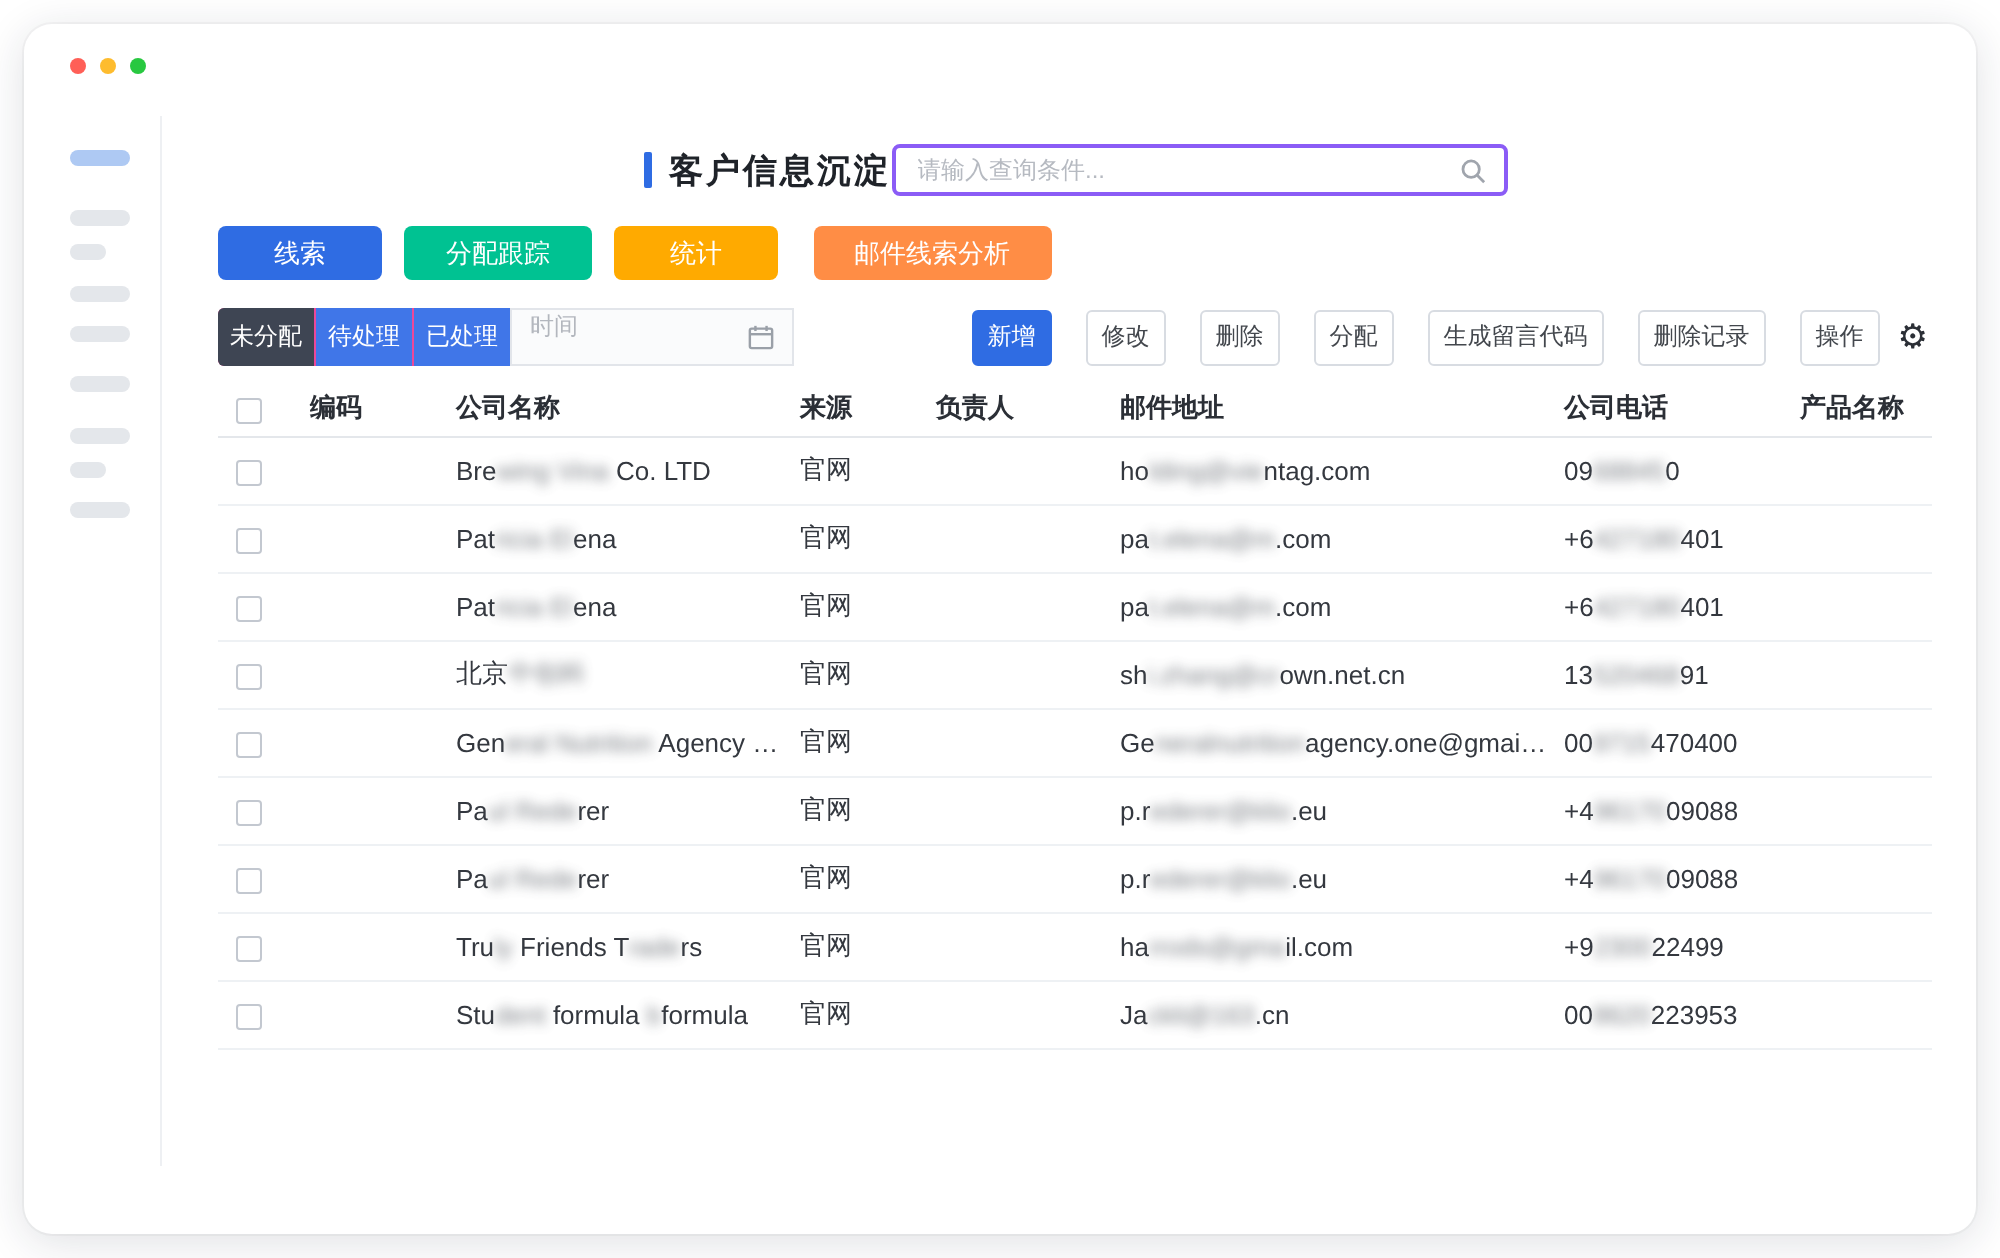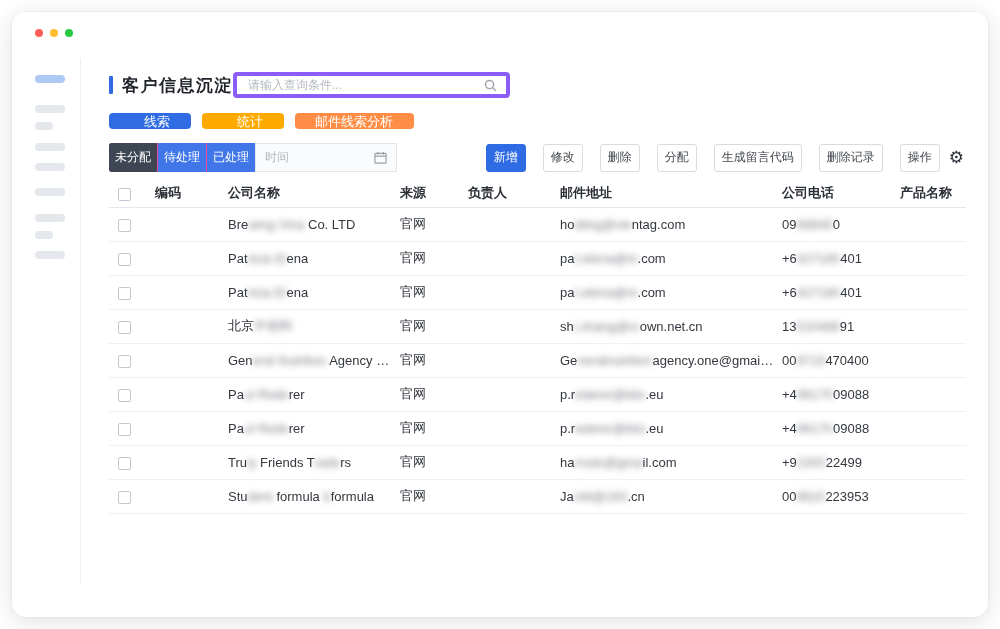--- a/index.html
+++ b/index.html
@@ -21,44 +21,44 @@
   .dot { width:8px; height:8px; border-radius:50%; display:inline-block; cursor:pointer; }
 
   
   .sidebar { position:absolute; left:23px; top:63px; width:48px; }
   .sbar { height:8px; border-radius:4px; background:#e4e7eb; cursor:pointer; }
   .sbar.accent { background:#aec9f3; }
   .vline { position:absolute; left:68px; top:46px; bottom:34px; width:1px; background:#eef0f3; }
 
   
   .main { position:absolute; left:97px; top:58px; right:22px; }
-  .header-row { display:flex; justify-content:flex-start; align-items:center; height:30px; }
+  .header-row { display:flex; justify-content:center; align-items:center; height:30px; }
   .page-title { display:flex; align-items:center; gap:9px; }
   .accent-bar { width:4px; height:18px; background:#2f6ce3; border-radius:1px; }
   h1.title { font-size:17px; font-weight:bold; color:#1f2329; margin:0; letter-spacing:1.5px; }
 
-  .search-box { width:277px; height:26px; border:4px solid #8b5cf6; border-radius:4px;
+  .search-box { width:308px; height:26px; border:2px solid #8b5cf6; border-radius:4px;
     display:flex; align-items:center; padding:0 9px; background:#fff; }
   .search-box input { border:0; outline:0; flex:1; font-size:12px; color:#333; background:transparent;
     font-family:inherit; }
   .search-box input::placeholder { color:#b6bac1; }
   .search-icon { color:#a0a5ad; display:flex; align-items:center; }
 
   .nav-row { margin-top:13px; display:flex; gap:11px; }
-  .nav-btn { height:16px; min-width:82px; padding:0 21px; border:0; border-radius:4px;
-    color:#fff; font-size:13px; cursor:pointer; font-family:inherit; white-space:nowrap;text-align:right; }
+  .nav-btn { height:27px; min-width:82px; padding:0 21px; border:0; border-radius:4px;
+    color:#fff; font-size:13px; cursor:pointer; font-family:inherit; white-space:nowrap; }
   .nav-row .nav-btn:nth-child(4) { margin-left:7px; }
 
   .toolbar { margin-top:14px; display:flex; justify-content:space-between; align-items:center; height:29px; }
   .left-group { display:flex; align-items:stretch; }
   .tabs { display:flex; gap:1px; background:#ec4899; border-radius:3px 0 0 3px; overflow:hidden; }
   .tab { height:29px; line-height:29px; padding:0 6px; font-size:12px; color:#fff; cursor:pointer;
     min-width:48px; text-align:center; white-space:nowrap; }
   .date-input { width:142px; height:29px; border:1px solid #e2e5ea; background:#fafbfc;
-    display:flex; align-items:center; justify-content:space-between; padding:0 9px; cursor:pointer; }
+    display:flex; justify-content:space-between; padding:0 9px; cursor:pointer; }
   .date-placeholder { font-size:12px; color:#b3b7be; }
   .cal-icon { color:#9aa0a8; display:flex; align-items:center; }
 
   .right-group { display:flex; gap:7px; align-items:center; }
   .act-btn { height:28px; padding:0 7px; font-size:12px; border-radius:3px;
     border:1px solid #d8dce2; background:#fff; color:#43474d; cursor:pointer;
     font-family:inherit; white-space:nowrap; }
   .act-btn.primary { background:#2f6ce3; border-color:#2f6ce3; color:#fff; }
   .gear-btn { border:0; background:none; font-size:17px; color:#2b2f36; cursor:pointer;
     padding:0 2px; line-height:1; }
@@ -112,20 +112,21 @@
           <svg width="13" height="13" viewBox="0 0 14 14" fill="none" stroke="currentColor" stroke-width="1.5">
             <circle cx="6" cy="6" r="4.4"></circle>
               <line x1="9.4" y1="9.4" x2="13" y2="13"></line>
           </svg>
         </span>
       </div>
     </div>
 
     <div class="nav-row" id="navButtons">
         <button class="nav-btn" style="background: rgb(47, 108, 227);">线索</button>
+        <button class="nav-btn" style="background: rgb(0, 194, 146);">分配跟踪</button>
         <button class="nav-btn" style="background: rgb(255, 170, 0);">统计</button>
         <button class="nav-btn" style="background: rgb(255, 141, 69); padding-left: 20px;">邮件线索分析</button>
       </div>
 
     <div class="toolbar">
       <div class="left-group">
         <div class="tabs" id="filterTabs">
             <div class="tab" style="background: rgb(62, 69, 83);">未分配</div>
             <div class="tab" style="background: rgb(64, 118, 232);">待处理</div>
             <div class="tab" style="background: rgb(64, 118, 232);">已处理</div>

